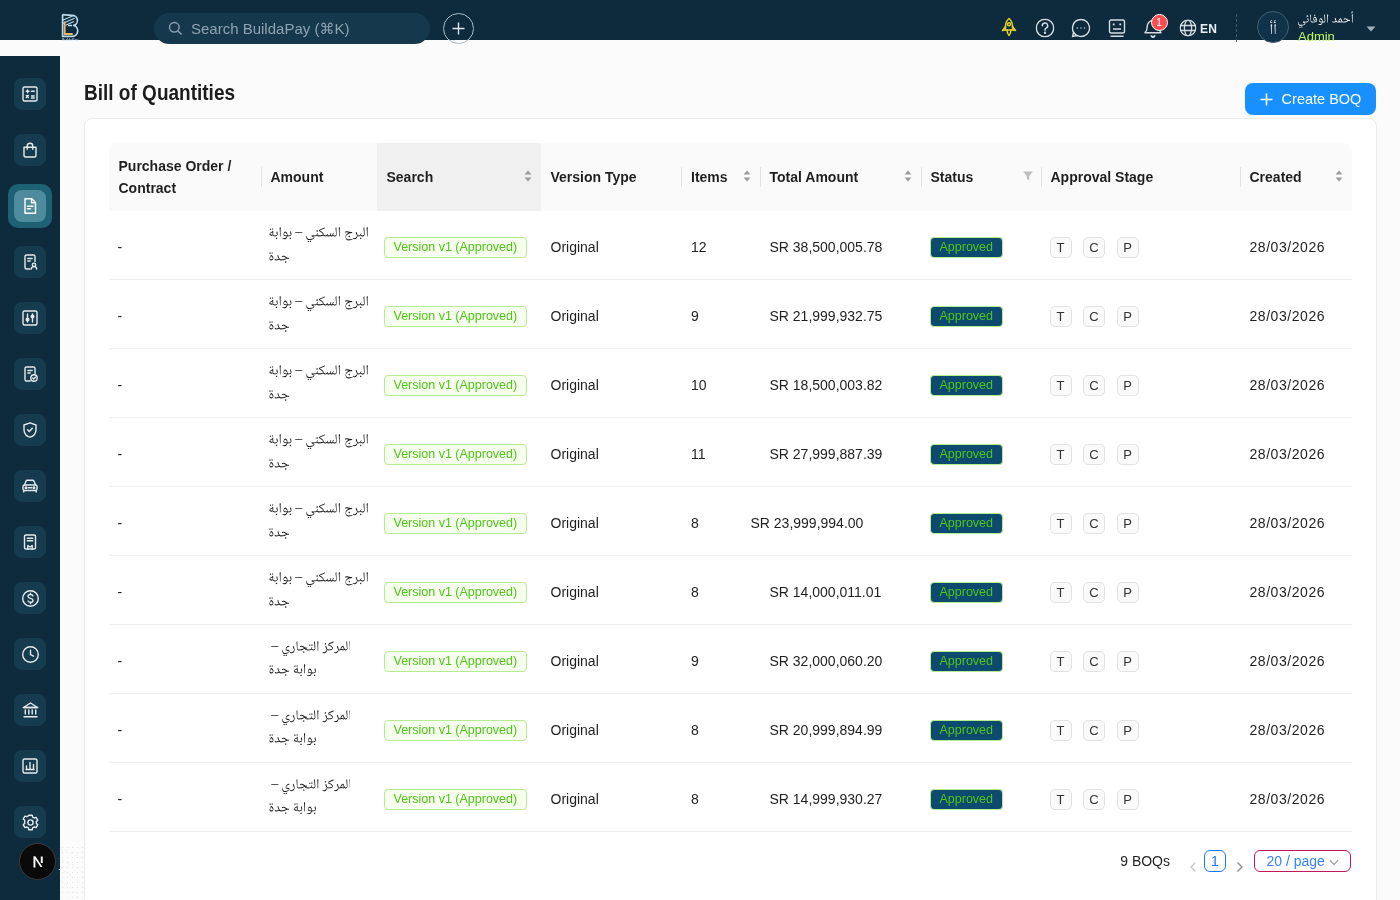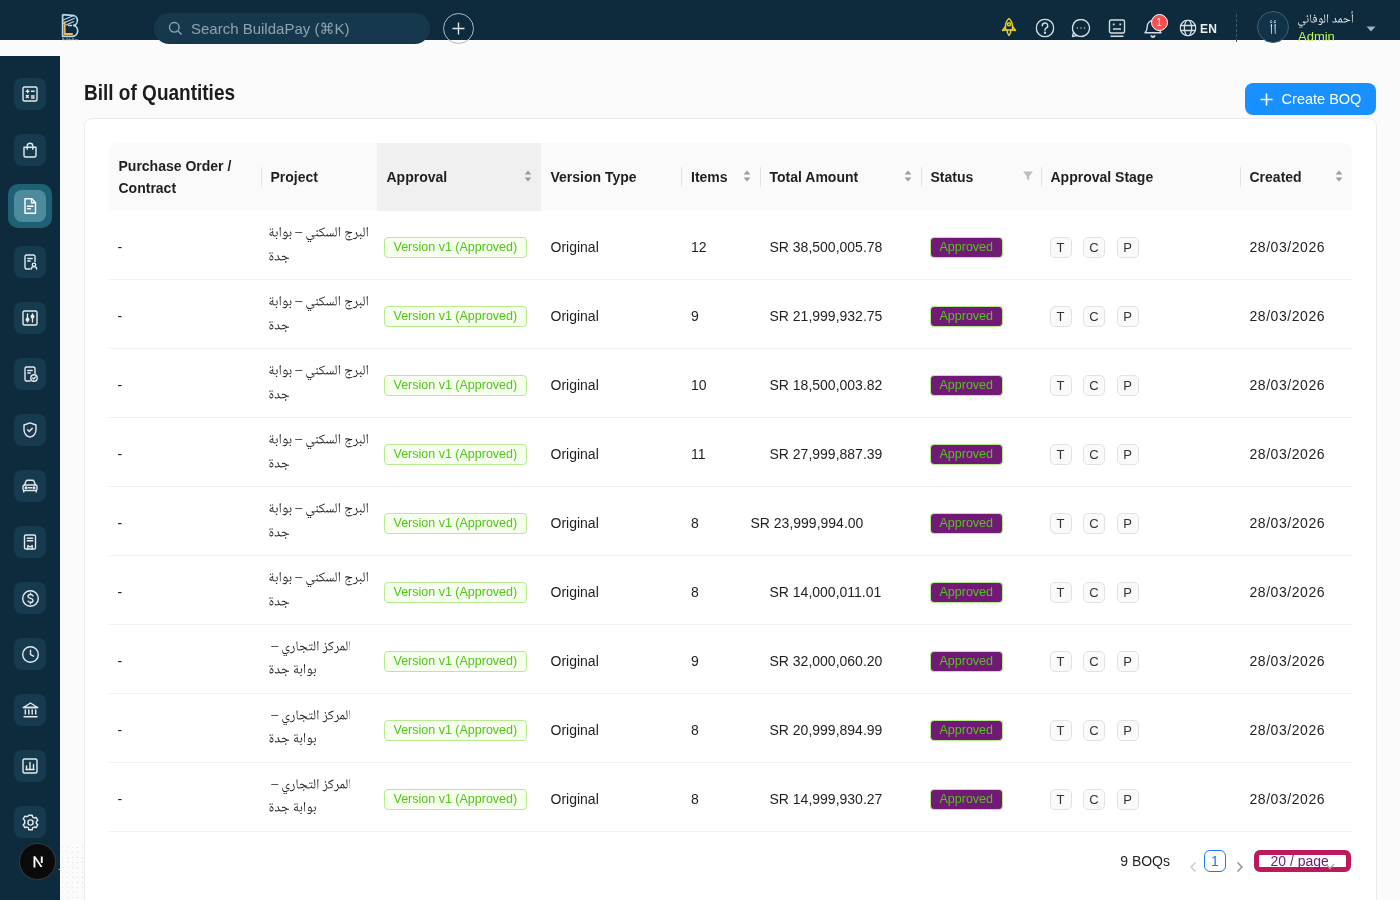--- a/index.html
+++ b/index.html
@@ -22,26 +22,26 @@
 .cbtn{position:absolute;left:1245px;top:83px;width:131px;height:32px;border-radius:8px;background:#1890ff;color:#fff;font-size:14.5px;display:flex;align-items:center;justify-content:center;gap:9px}
 .card{position:absolute;left:84px;top:118px;width:1293px;height:800px;background:#fff;border:1px solid #ebebeb;border-radius:8px}
 .thead{position:absolute;left:0;top:142.5px;width:1243px;height:68px;background:#fafafa;border-radius:8px 8px 0 0}
 .th{position:absolute;top:0;height:68px;display:flex;align-items:center;font-size:14px;font-weight:700;color:#1f1f1f;padding-left:10px}
 .thsep{position:absolute;top:24px;height:20px;border-left:1px solid #e3e3e3}
 .tr{position:absolute;left:0;width:1243px;height:69px;border-bottom:1px solid #f0f0f0;background:#fff}
 .td{position:absolute;top:0;height:69px;display:flex;align-items:center;font-size:14px;color:#1f1f1f;padding-left:10px;padding-top:4px}
 .dash{position:relative;left:-1px}
 .proj{position:relative}
 .vtag{display:inline-block;height:21px;line-height:19.5px;padding:0 9px;border:1px solid #b7eb8f;background:#f6ffed;color:#52c41a;border-radius:4px;font-size:12.5px;margin-left:-3px}
-.atag{display:inline-block;height:21px;line-height:19.5px;padding:0 9px;border:1px solid #b7eb8f;background:#701a75;color:#52c41a;border-radius:4px;font-size:12.5px;margin-left:-1px}
+.atag{display:inline-block;height:21px;line-height:19.5px;padding:0 9px;border:1px solid #b7eb8f;background:#0c4a6e;color:#52c41a;border-radius:4px;font-size:12.5px;margin-left:-1px}
 .mtag{display:inline-block;width:22px;height:21px;line-height:19px;text-align:center;border:1px solid #e2e2e2;background:#fafafa;color:#333;border-radius:5px;font-size:13px;margin-right:12.5px;margin-left:-1px}
 .foot{position:absolute;left:0;top:831.5px;width:1243px;height:60px}
 .fitem{position:absolute;top:18px;height:22px;display:flex;align-items:center;font-size:14px;color:#1f1f1f}
 .pg1{border:1.5px solid #1677ff;color:#1677ff;border-radius:6px;width:22px;justify-content:center}
-.psel{border:5px solid #be185d;border-radius:6px;width:97px;padding-left:12px;color:#701a75}
+.psel{border:1px solid #be185d;border-radius:6px;width:97px;padding-left:12px;color:#3b82f6}
 </style></head><body>
 <div class="nav">
     <svg style="position:absolute;left:60px;top:12px" width="22" height="30" viewBox="0 0 22 30">
 <path d="M2.6 2.6 V24.4 H12 a5.6 5.6 0 0 0 1.6 -11 a5.1 5.1 0 0 0 -1.9 -10 L2.6 2.6 M12 13.5 H8" stroke="#b9d8ec" stroke-width="1.7" fill="none" stroke-linejoin="round"></path>
 <path d="M2.6 8.2 L13.8 3.4 M2.6 11.6 L14.6 6.3 M5.6 13.2 L14 9.4" stroke="#b9d8ec" stroke-width="1.1" fill="none"></path>
 <path d="M4.7 9.5 V22 H12.8" stroke="#efb55e" stroke-width="1.8" fill="none"></path>
 <text x="2" y="28.5" font-size="3.6" fill="#cfe2ee" font-family="Liberation Sans">BuildaPay</text>
     </svg>
     <div class="search"><svg style="margin:0 8px 0 14px" width="15" height="15" viewBox="0 0 15 15" fill="none" stroke="#8ea3b1" stroke-width="1.4">
         <circle cx="6.3" cy="6.3" r="4.8"></circle>
@@ -224,24 +224,24 @@
       <path d="M6.5 0.5 V12.5 M0.5 6.5 H12.5"></path>
     </svg>Create BOQ</div>
 <div class="card"></div>
 <div style="position:absolute;left:108.5px;top:0;width:1243px;height:900px">
     <div class="thead">
       <div style="position:absolute;left:268px;top:0;width:164px;height:68px;background:#f0f0f0"></div>
       <div class="th" style="left:0px;width:152px">
         <span style="line-height:22px">Purchase Order /<br>Contract</span>
       </div>
       <div class="th" style="left:152px;width:116px">
-        <span style="line-height:22px">Project</span>
+        <span style="line-height:22px">Amount</span>
       </div>
       <div class="th" style="left:268px;width:164px">
-        <span style="line-height:22px">Approval</span>
+        <span style="line-height:22px">Search</span>
         <span style="position:absolute;right:8px"><svg width="10" height="12" viewBox="0 0 10 12">
             <path d="M5 0.5 8.4 4.6 H1.6 Z" fill="#9b9b9b"></path>
             <path d="M5 11.5 1.6 7.4 H8.4 Z" fill="#9b9b9b"></path>
           </svg></span>
       </div>
       <div class="th" style="left:432px;width:140.5px">
         <span style="line-height:22px">Version Type</span>
       </div>
       <div class="th" style="left:572.5px;width:78.5px">
         <span style="line-height:22px">Items</span>

